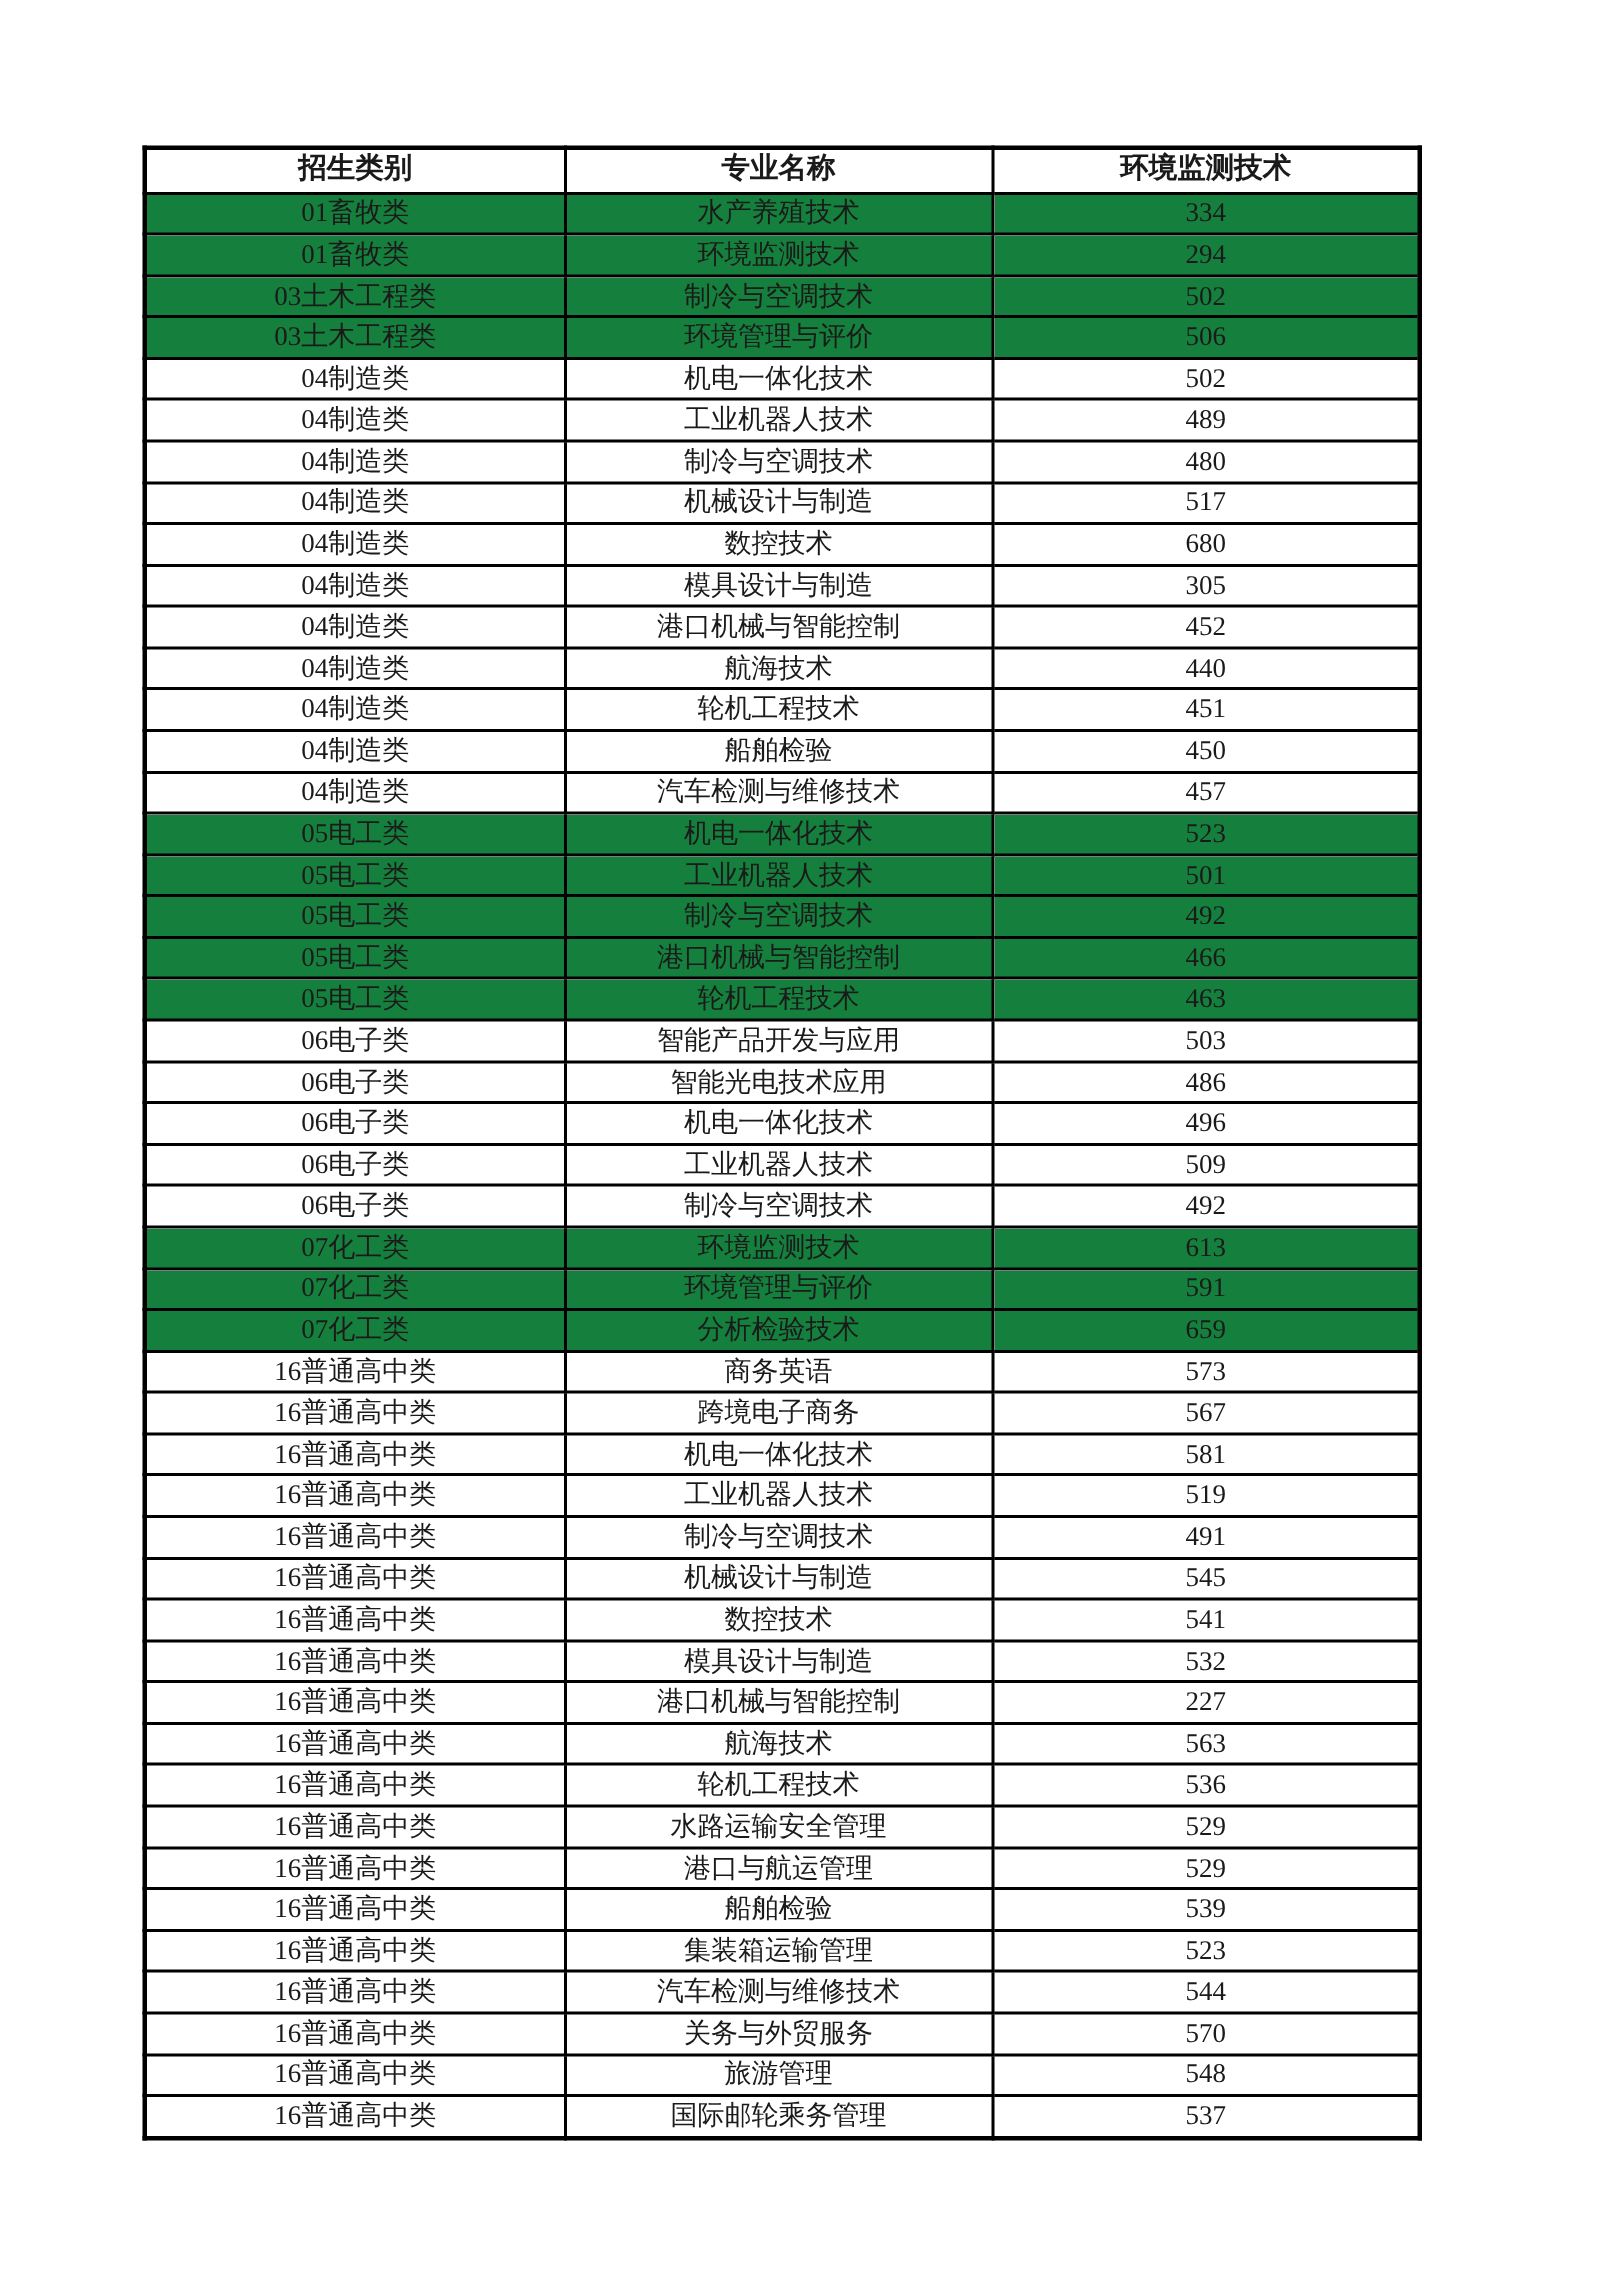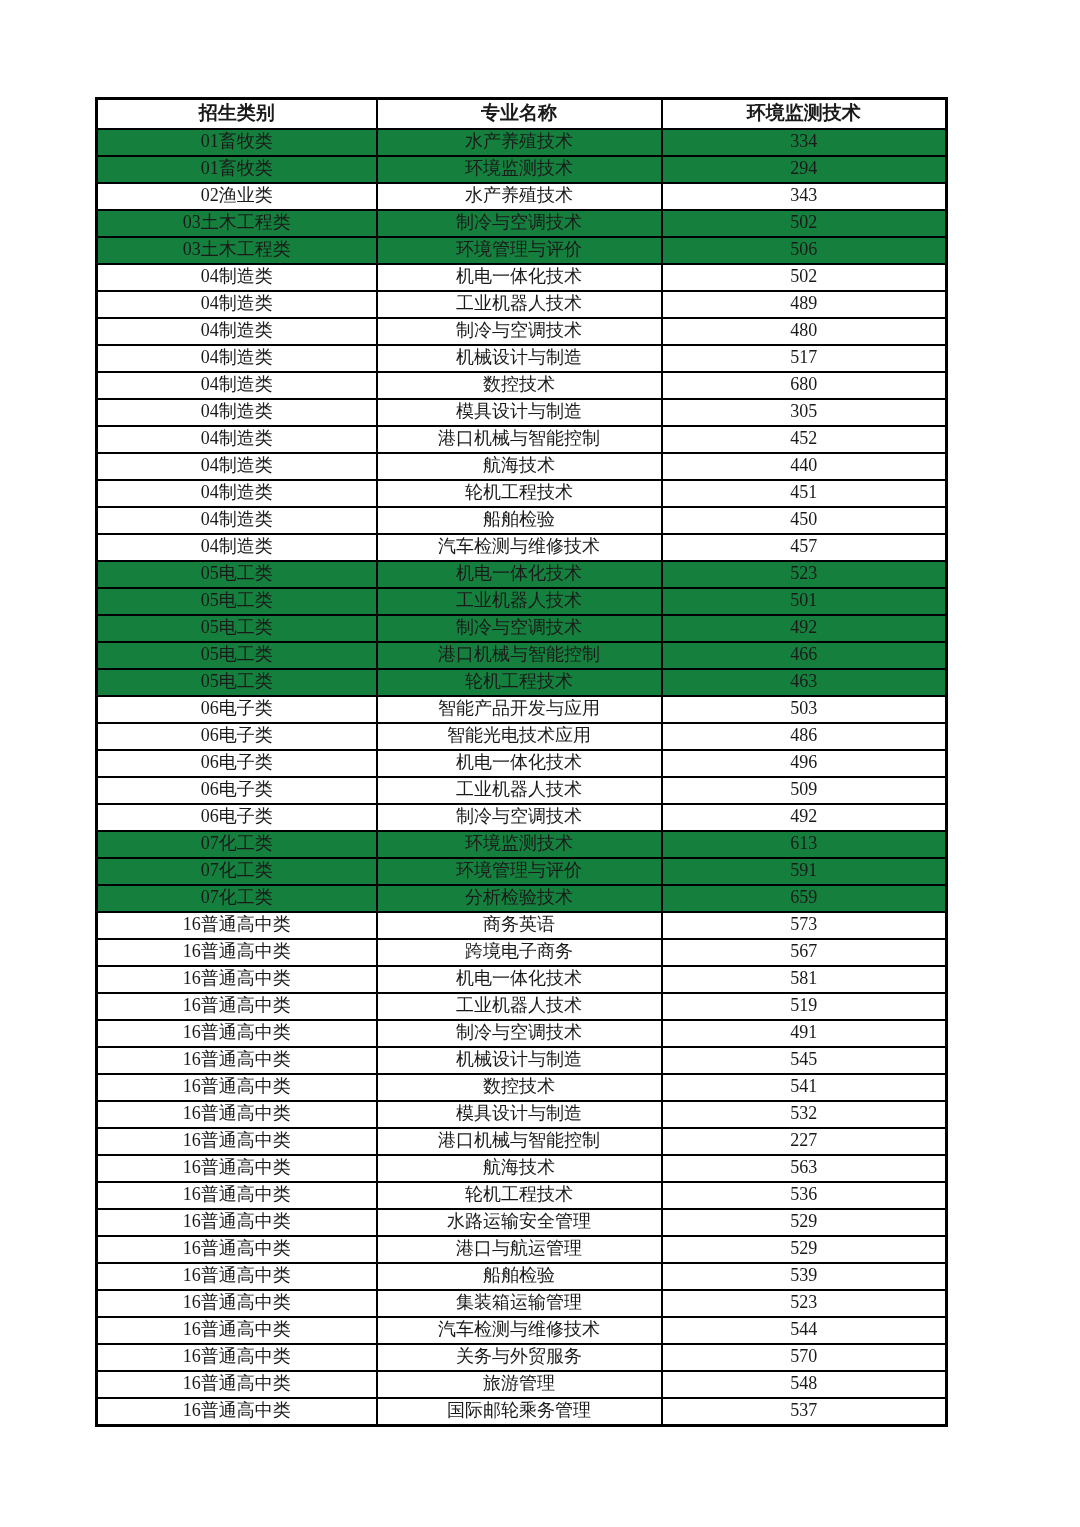--- a/index.html
+++ b/index.html
@@ -77,25 +77,20 @@
         <tr class="shaded">
           <td>01畜牧类</td>
           <td>水产养殖技术</td>
           <td>334</td>
         </tr>
         <tr class="shaded">
           <td>01畜牧类</td>
           <td>环境监测技术</td>
           <td>294</td>
         </tr>
-        <tr>
-          <td>02渔业类</td>
-          <td>水产养殖技术</td>
-          <td>343</td>
-        </tr>
         <tr class="shaded">
           <td>03土木工程类</td>
           <td>制冷与空调技术</td>
           <td>502</td>
         </tr>
         <tr class="shaded">
           <td>03土木工程类</td>
           <td>环境管理与评价</td>
           <td>506</td>
         </tr>

